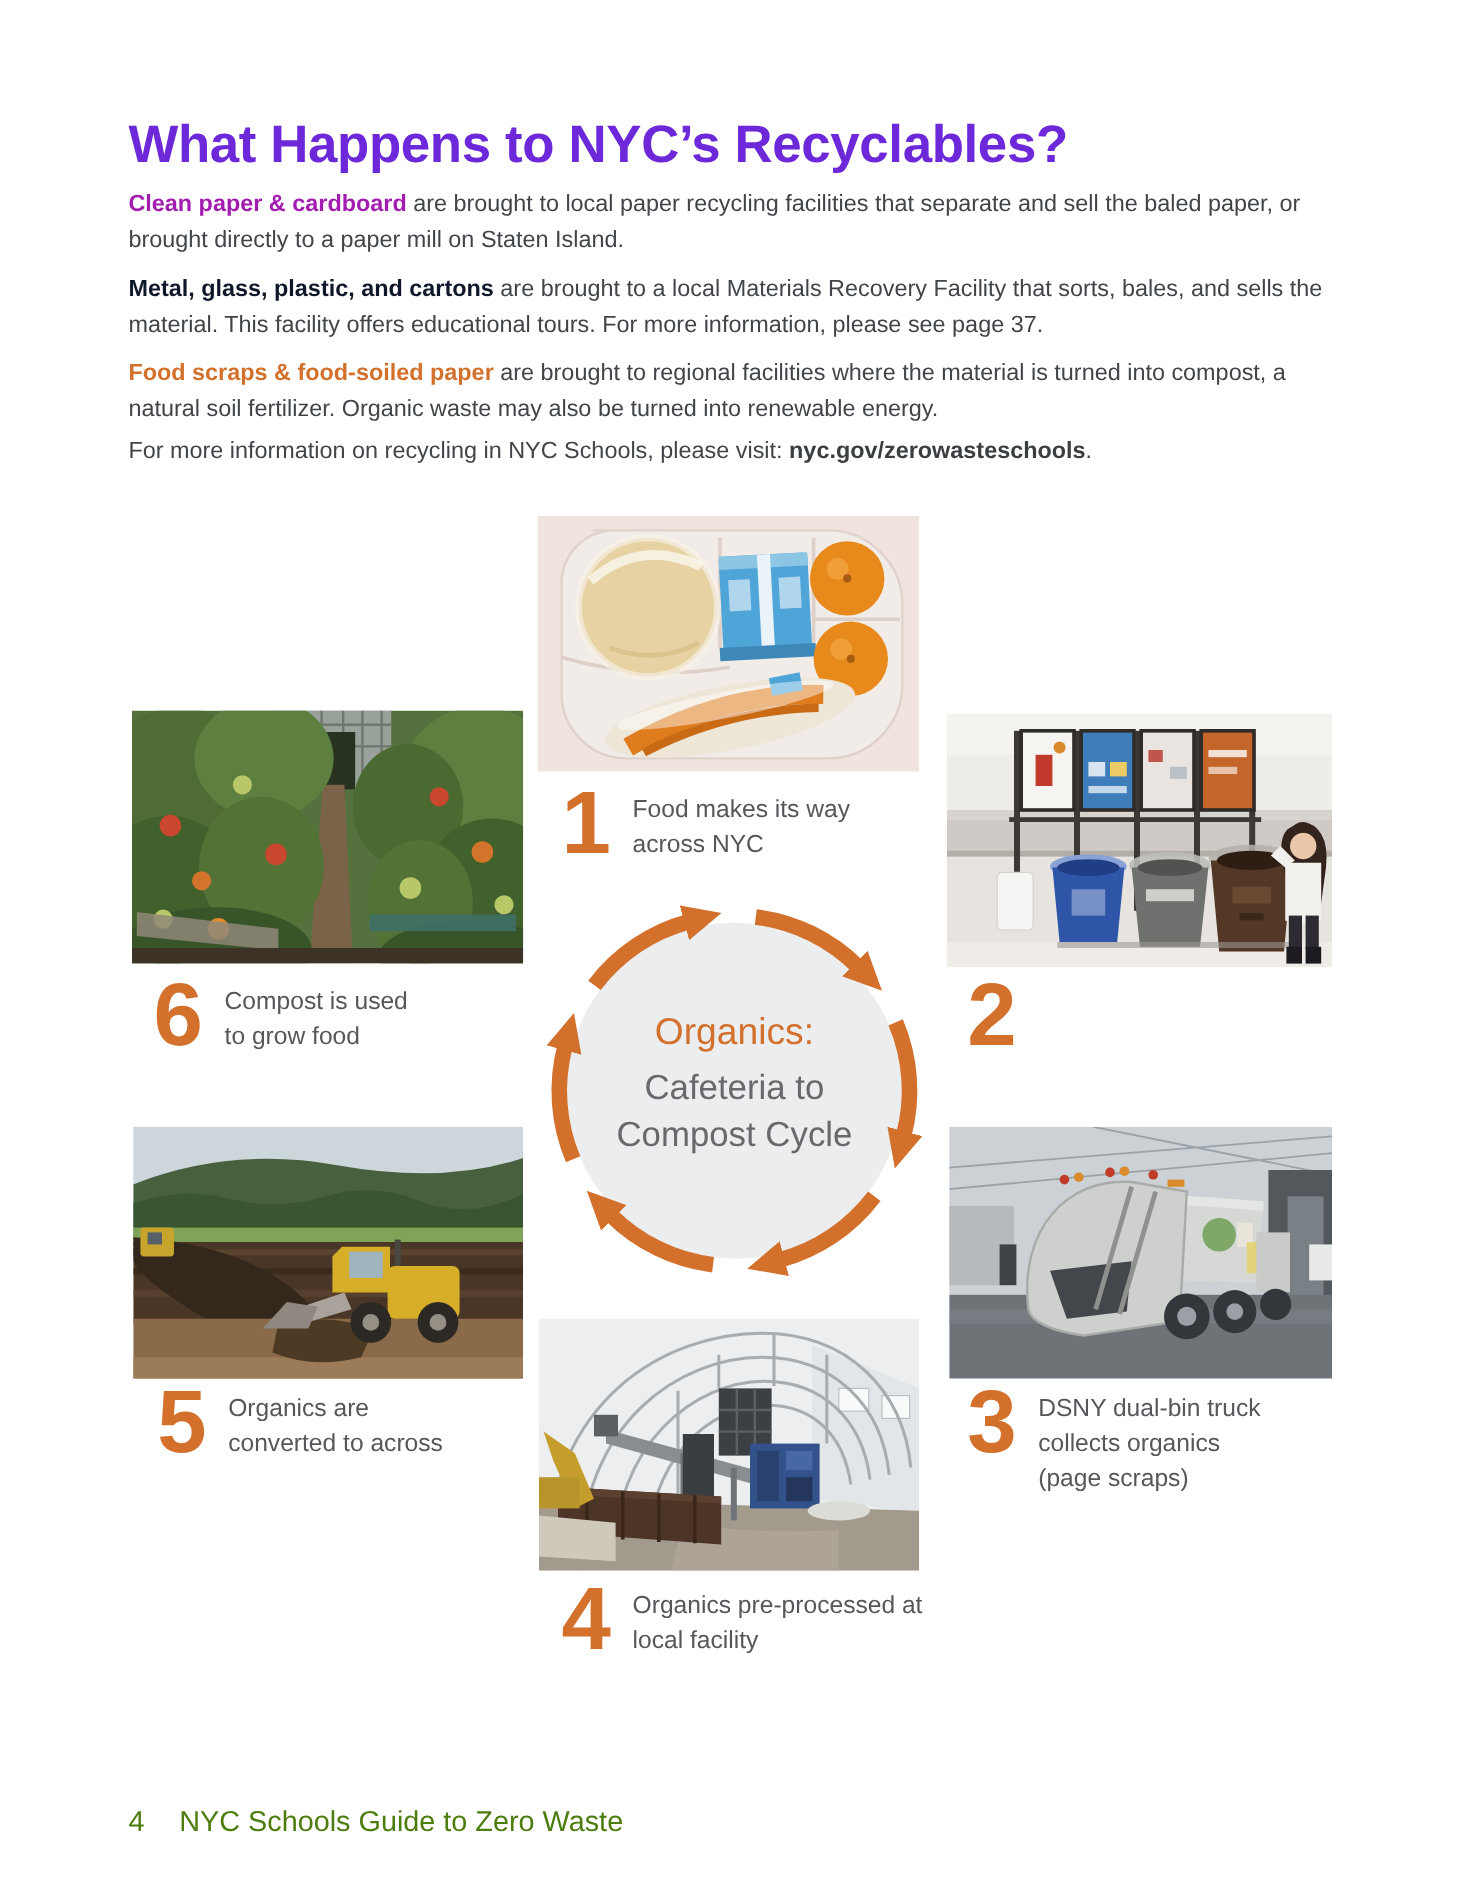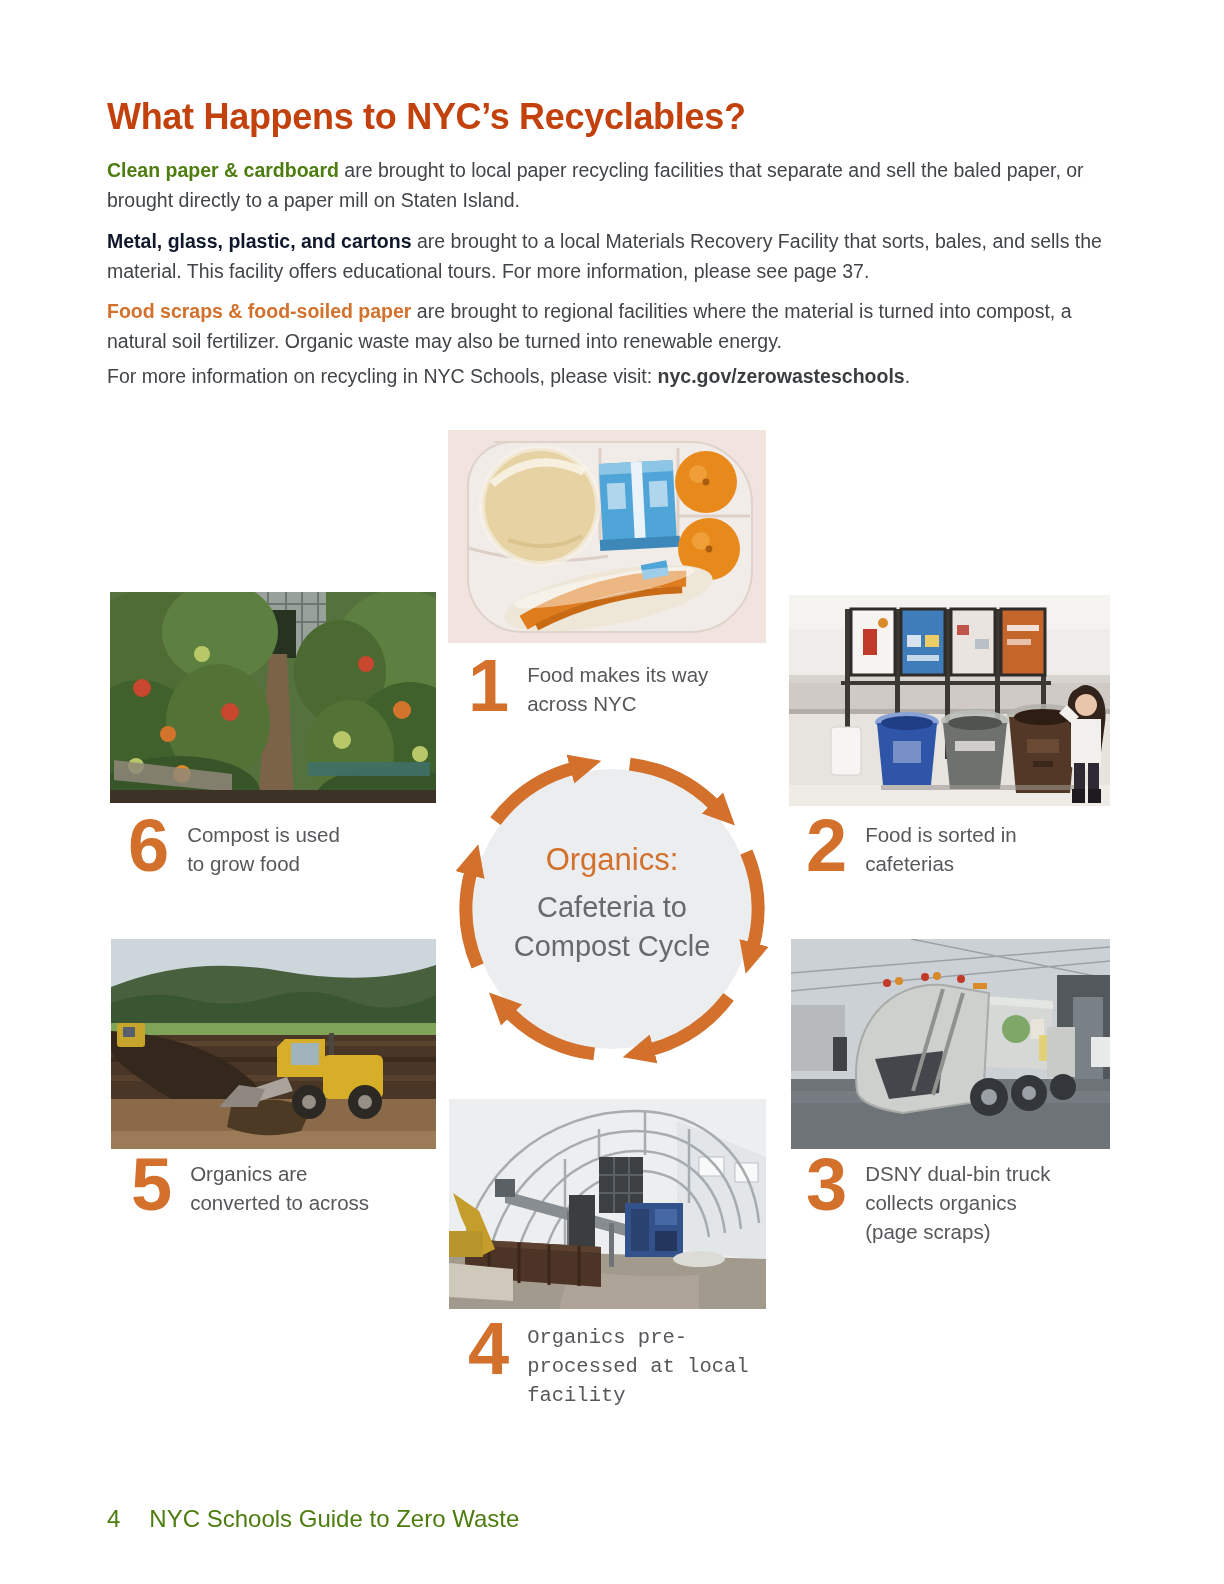--- a/index.html
+++ b/index.html
@@ -1,44 +1,44 @@
 <!DOCTYPE html>
 <html><head>
 <meta charset="utf-8">
 <style>
   * { margin:0; padding:0; box-sizing:border-box; }
   html,body { background:#ffffff; }
   body { font-family:"Liberation Sans", sans-serif; }
   .page { position:relative; width:1224px; height:1584px; background:#ffffff; overflow:hidden; }
 
-  .title { position:absolute; left:107px; top:96px; font-size:36px; font-weight:bold;
-           color:#c2410c; letter-spacing:-0.3px; }
+  .title { position:absolute; left:107px; top:96px; font-size:44px; font-weight:bold;
+           color:#6d28d9; letter-spacing:-0.3px; }
 
   .para { position:absolute; left:107px; width:1014px; font-size:19.5px; line-height:30px; color:#414549; }
   .p0 { top:155px; } .p1 { top:226px; } .p2 { top:296px; } .pinfo { top:361px; }
   .lead { font-weight:bold; }
-  .lead-0 { color:#4d7c0f; } .lead-1 { color:#0f172a; } .lead-2 { color:#d2702c;margin-top:41px; }
+  .lead-0 { color:#a21caf; } .lead-1 { color:#0f172a; } .lead-2 { color:#d2702c;margin-top:41px; }
   .link { font-weight:bold; color:#3a3e41; }
 
   .photo { position:absolute; overflow:hidden; background:#eee; }
   .photo svg { display:block; width:100%; height:100%; }
   .ph-tray      { left:448px; top:430px; width:318px; height:213px; }
   .ph-garden    { left:110px; top:592px; width:326px; height:211px; }
   .ph-cafeteria { left:789px; top:595px; width:321px; height:211px; }
   .ph-compost   { left:111px; top:939px; width:325px; height:210px; }
   .ph-truck     { left:791px; top:939px; width:319px; height:210px; }
   .ph-facility  { left:449px; top:1099px; width:317px; height:210px; }
 
   .step { position:absolute; display:flex; align-items:flex-start; }
   .step-num { font-size:74px; font-weight:bold; color:#d2702c; line-height:58px; }
   .step-lbl { margin-left:18px; margin-top:3px; font-size:20.5px; line-height:29px; color:#55575a; }
   .st1 { left:468px; top:657px; }  .st1 .step-lbl { width:215px; }
   .st2 { left:806px; top:817px; }  .st2 .step-lbl { width:175px; }
   .st3 { left:806px; top:1156px; } .st3 .step-lbl { width:205px; }
-  .st4 { left:468px; top:1320px; } .st4 .step-lbl { width:245px;font-family:Liberation Mono, monospace; }
+  .st4 { left:468px; top:1320px; } .st4 .step-lbl { width:245px; }
   .st5 { left:131px; top:1156px; } .st5 .step-lbl { width:200px; }
   .st6 { left:128px; top:817px; }  .st6 .step-lbl { width:170px; }
 
   .cycle { position:absolute; left:452px; top:748px; width:320px; height:322px; }
   .cycle svg { display:block; width:100%; height:100%; }
   .cycle-text { position:absolute; left:0; right:0; top:94px; text-align:center; }
   .cycle-title { font-size:31px; font-weight:normal; color:#d2702c; margin-bottom:10px; }
   .cycle-line { font-size:29px; color:#67696c; line-height:39px;text-align:center; }
 
   .footer { position:absolute; left:107px; top:1505px; font-size:24px; color:#4d7c0f; }
@@ -341,21 +341,20 @@
       <div class="cycle-line">Compost Cycle</div>
     </div>
   </div>
 
   <div class="step st1">
     <span class="step-num">1</span>
     <span class="step-lbl">Food makes its way across NYC</span>
   </div>
   <div class="step st2">
     <span class="step-num">2</span>
-    <span class="step-lbl">Food is sorted in cafeterias</span>
   </div>
   <div class="step st3">
     <span class="step-num">3</span>
     <span class="step-lbl">DSNY dual-bin truck collects organics (page scraps)</span>
   </div>
   <div class="step st4">
     <span class="step-num">4</span>
     <span class="step-lbl">Organics pre-processed at local facility</span>
   </div>
   <div class="step st5">

